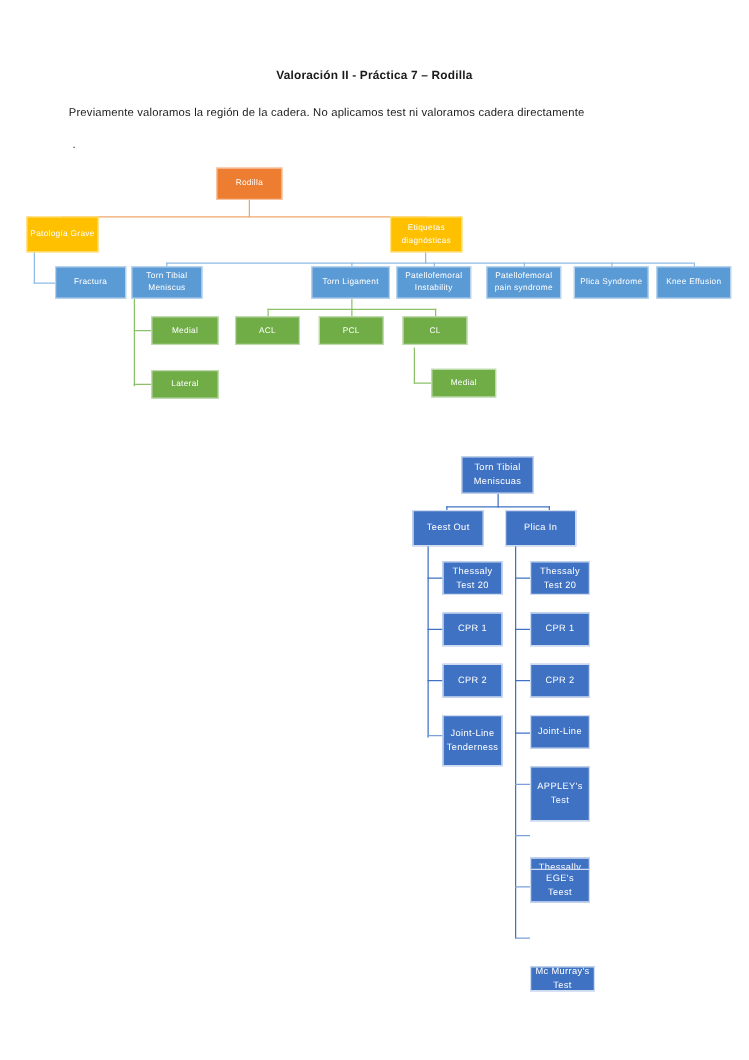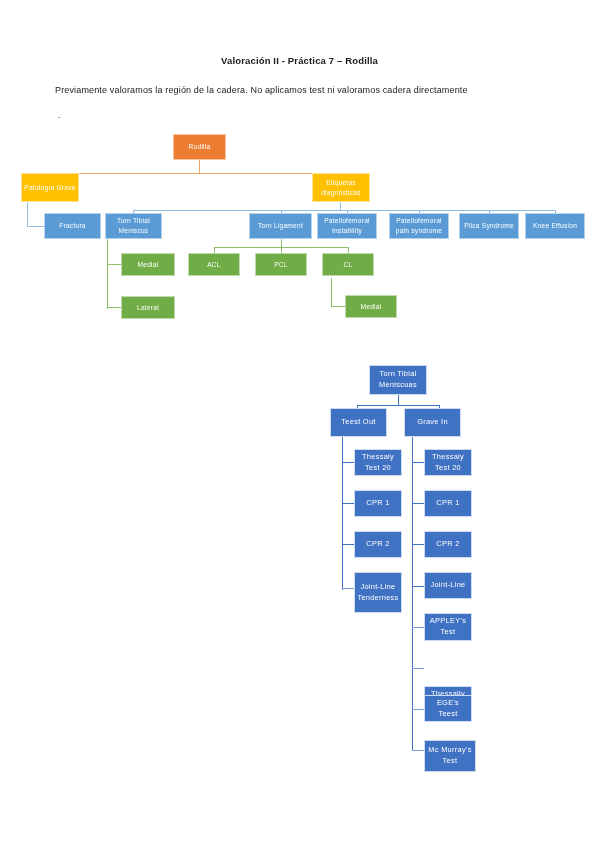--- a/index.html
+++ b/index.html
@@ -205,21 +205,21 @@
 
   <div class="node node-blue2 node-head" style="left:369px; top:365px; width:58px; height:30px;">
     <span>Torn Tibial Meniscuas</span>
   </div>
 
   <div class="node node-blue2 node-head" style="left:330px; top:408px; width:57px; height:29px;">
     <span>Teest Out</span>
   </div>
 
   <div class="node node-blue2 node-head" style="left:404px; top:408px; width:57px; height:29px;">
-    <span>Grave In</span>
+    <span>Plica In</span>
   </div>
 
   <div class="node node-blue2" style="left:354px; top:449px; width:48px; height:27px;">
     <span>Thessaly Test 20</span>
   </div>
   <div class="node node-blue2" style="left:354px; top:490px; width:48px; height:27px;">
     <span>CPR 1</span>
   </div>
   <div class="node node-blue2" style="left:354px; top:531px; width:48px; height:27px;">
     <span>CPR 2</span>
@@ -233,25 +233,25 @@
   </div>
   <div class="node node-blue2" style="left:424px; top:490px; width:48px; height:27px;">
     <span>CPR 1</span>
   </div>
   <div class="node node-blue2" style="left:424px; top:531px; width:48px; height:27px;">
     <span>CPR 2</span>
   </div>
   <div class="node node-blue2" style="left:424px; top:572px; width:48px; height:27px;">
     <span>Joint-Line</span>
   </div>
-  <div class="node node-blue2" style="left:424px; top:613px; width:48px; height:28px;">
+  <div class="node node-blue2" style="left:424px; top:613px; width:48px; height:44px;">
     <span>APPLEY's Test</span>
   </div>
   <div class="node node-blue2" style="left:424px; top:654px; width:48px; height:28px;margin-top:32px;">
     <span>Thessally Teest 5</span>
   </div>
   <div class="node node-blue2" style="left:424px; top:695px; width:48px; height:27px;">
     <span>EGE's Teest</span>
   </div>
-  <div class="node node-blue2" style="left:424px; top:740px; width:52px; height:32px;">
+  <div class="node node-blue2" style="left:424px; top:773px; width:52px; height:20px;">
     <span>Mc Murray's Test</span>
   </div>
 </div>
 
 </body></html>

